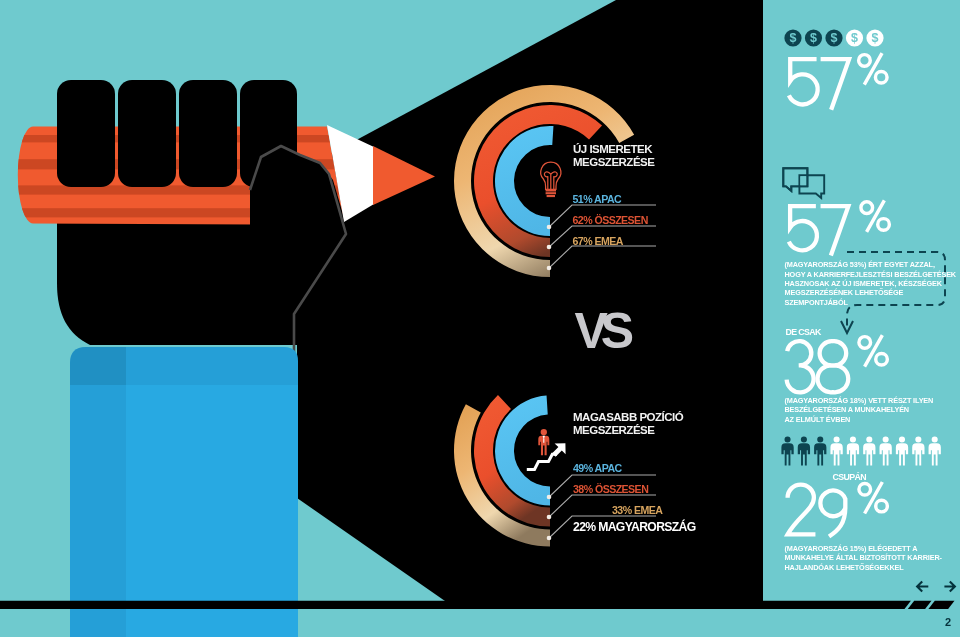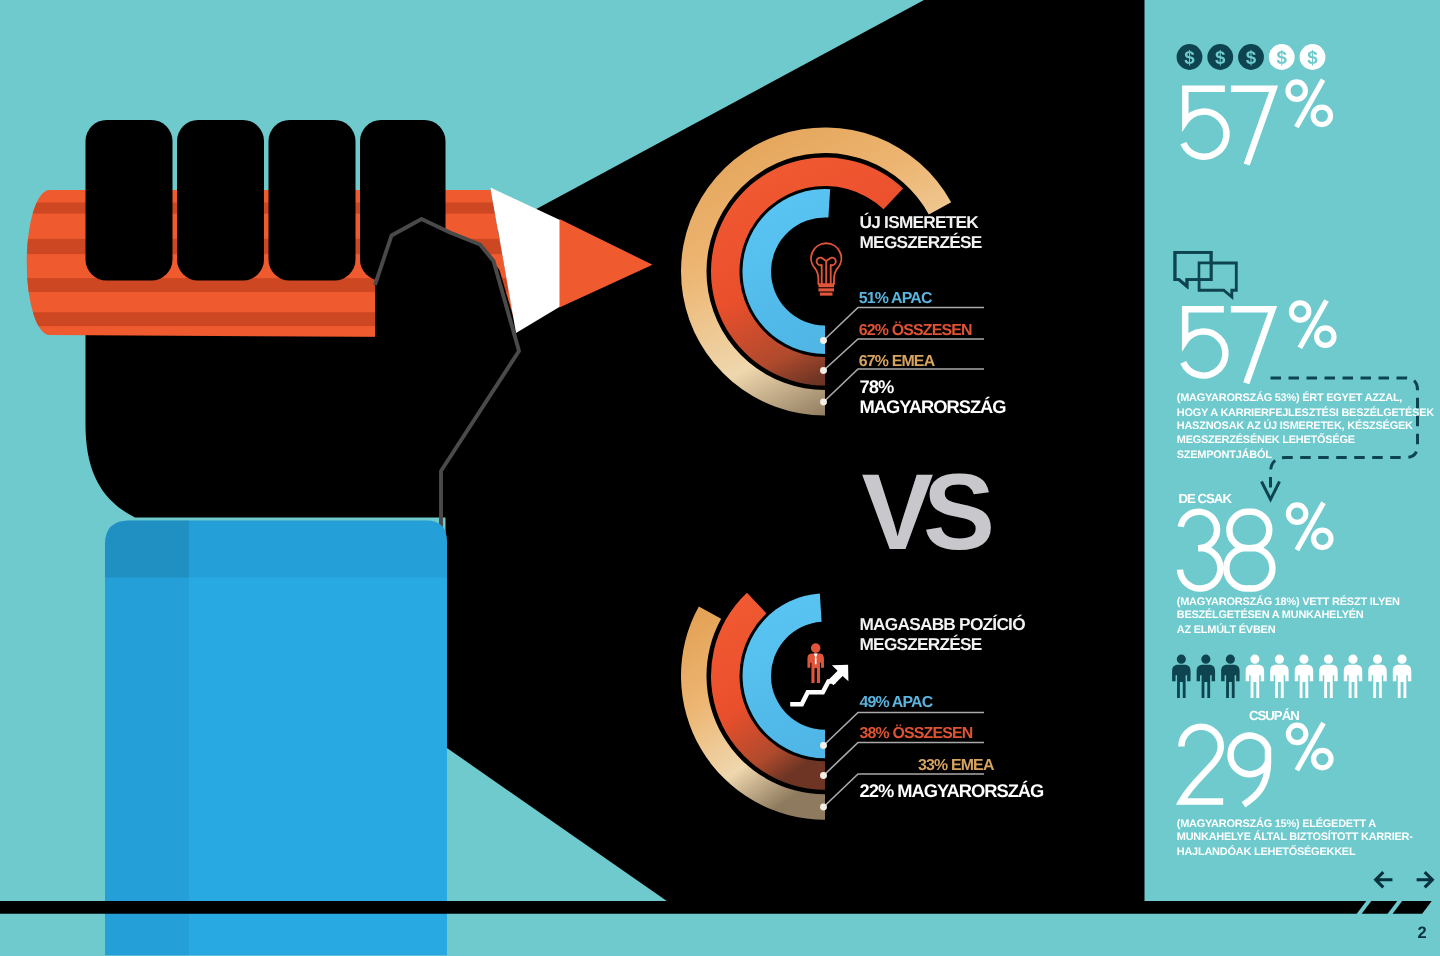--- a/index.html
+++ b/index.html
@@ -4,21 +4,21 @@
 <title>infographic</title>
 <style>
   html,body{margin:0;padding:0;}
   body{width:960px;height:637px;overflow:hidden;background:#6FCACE;font-family:"Liberation Sans",sans-serif;}
   #stage{position:relative;width:960px;height:637px;}
   #stage > svg{position:absolute;left:0;top:0;}
   #stage > div{position:absolute;}
   .ctitle{font-weight:bold;font-size:11.5px;letter-spacing:-0.5px;line-height:12.8px;color:#F2F2F2;}
   .slabel{font-weight:bold;font-size:10.6px;letter-spacing:-0.55px;}
   .hilite{font-weight:bold;font-size:12.2px;letter-spacing:-0.65px;line-height:12.9px;color:#FFFFFF;}
-  .vs{position:absolute;font-weight:bold;font-size:72px;letter-spacing:-7px;line-height:1;color:#C8C8CC;}
+  .vs{position:absolute;font-weight:bold;font-size:50px;letter-spacing:-7px;line-height:1;color:#C8C8CC;}
   .ico{position:absolute;}
   .bignum{position:absolute;}
   .cap{position:absolute;font-weight:bold;font-size:7.3px;letter-spacing:-0.15px;line-height:9.4px;color:#FFFFFF;white-space:nowrap;}
   .kicker{position:absolute;font-weight:bold;font-size:8.8px;letter-spacing:-0.65px;color:#FFFFFF;}
   .pagenum{position:absolute;font-weight:bold;font-size:11px;color:#05323C;}
 </style>
 </head>
 <body>
 
 <div id="stage">
@@ -157,24 +157,20 @@
     </g>
   </svg>
 
   <div class="ctitle" style="left:573px;top:143px;">
     <div>ÚJ ISMERETEK</div>
     <div>MEGSZERZÉSE</div>
   </div>
   <div class="slabel" style="left:572.5px;top:192.7px;color:#5BB4DE;">51% APAC</div>
   <div class="slabel" style="left:572.5px;top:213.9px;color:#DD5334;">62% ÖSSZESEN</div>
   <div class="slabel" style="left:572.5px;top:234.5px;color:#D7A45F;text-align:center;">67% EMEA</div>
-  <div class="hilite" style="left:573px;top:252px;">
-    <div>78%</div>
-    <div>MAGYARORSZÁG</div>
-  </div>
 
   <div class="vs" style="left:574.4px;top:305.9px;">VS</div>
 
   <div class="ctitle" style="left:573px;top:411px;">
     <div>MAGASABB POZÍCIÓ</div>
     <div>MEGSZERZÉSE</div>
   </div>
   <div class="slabel" style="left:573px;top:462px;color:#5BB4DE;">49% APAC</div>
   <div class="slabel" style="left:573px;top:483px;color:#DD5334;">38% ÖSSZESEN</div>
   <div class="slabel" style="left:573px;top:504px;color:#D7A45F;margin-left:39px;">33% EMEA</div>

